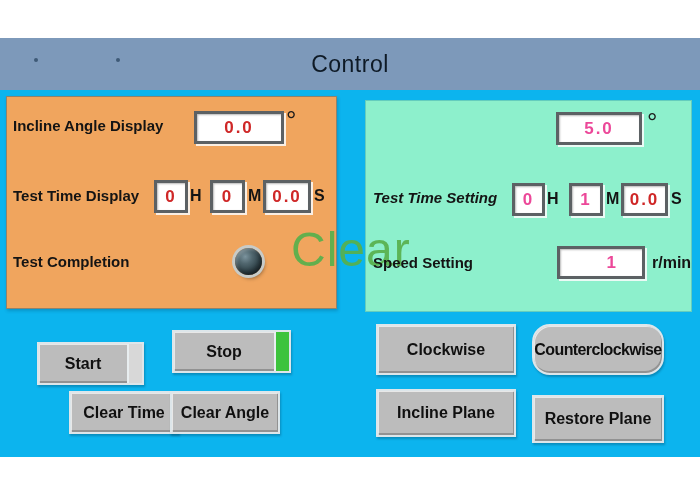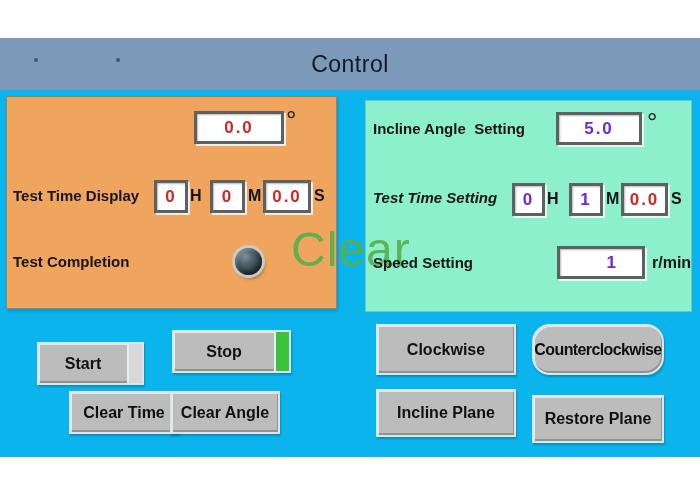--- a/index.html
+++ b/index.html
@@ -41,21 +41,21 @@
   }
   .plabel {
     position: absolute; font-size: 15px; font-weight: 700;
     color: #141414; white-space: pre; z-index: 3;
   }
   .vbox {
     position: absolute; height: 33px; background: #ffffff;
     border: 3px solid #5c6164;
     box-shadow: 2px 2px 0 rgba(252,252,252,.85), inset 1px 1px 2px rgba(0,0,0,.28);
     display: flex; align-items: center; justify-content: center;
-    font-size: 17px; font-weight: 700; letter-spacing: 2px; color: #6d28d9;
+    font-size: 17px; font-weight: 700; letter-spacing: 2px; color: #ec4899;
     z-index: 3;
   }
   .vred { color: #cf2727; }
   .unit {
     position: absolute; font-size: 16px; font-weight: 700;
     color: #141414; z-index: 3; white-space: pre;
   }
   .deg {
     position: absolute; font-size: 26px; line-height: 26px; height: 26px;
     font-weight: 400; color: #1b1b1b; z-index: 3;
@@ -103,37 +103,37 @@
 
   <div class="title-bar" style="background: rgb(125, 153, 186);">
     <div class="titlebar-dot dot-1"></div>
     <div class="titlebar-dot dot-2"></div>
     <div class="page-title">Control</div>
   </div>
 
   <div class="desktop" style="background: rgb(12, 180, 238);"></div>
 
   <div class="panel display-panel" style="background: rgb(240, 165, 94);">
+    <div class="plabel" style="left:6px; top:20px;">Incline Angle Display</div>
     <div class="vbox vred" style="left:187px; top:14px; width:90px;">0.0</div>
     <div class="deg" style="left:279px; top:10px;">°</div>
 
     <div class="plabel" style="left:6px; top:90px;">Test Time Display</div>
     <div class="vbox vred" style="left:147px; top:83px; width:34px;">0</div>
     <div class="unit" style="left:183px; top:90px;">H</div>
     <div class="vbox vred" style="left:203px; top:83px; width:35px;">0</div>
     <div class="unit" style="left:241px; top:90px;">M</div>
     <div class="vbox vred" style="left:256px; top:83px; width:48px;">0.0</div>
     <div class="unit" style="left:307px; top:90px;">S</div>
 
     <div class="plabel" style="left:6px; top:156px;">Test Completion</div>
     <div class="led"></div>
   </div>
 
   <div class="panel setting-panel" style="background: rgb(141, 240, 204);">
-    <div class="plabel" style="left:7px; top:19px;">Incline Angle  Setting</div>
     <div class="vbox" style="left:190px; top:11px; width:86px;">5.0</div>
     <div class="deg" style="left:281px; top:8px;">°</div>
 
     <div class="plabel" style="left:7px; top:88px;font-style:italic;">Test Time Setting</div>
     <div class="vbox" style="left:146px; top:82px; width:33px;">0</div>
     <div class="unit" style="left:181px; top:89px;">H</div>
     <div class="vbox" style="left:203px; top:82px; width:34px;">1</div>
     <div class="unit" style="left:240px; top:89px;">M</div>
     <div class="vbox vred" style="left:255px; top:82px; width:47px;">0.0</div>
     <div class="unit" style="left:305px; top:89px;">S</div>

